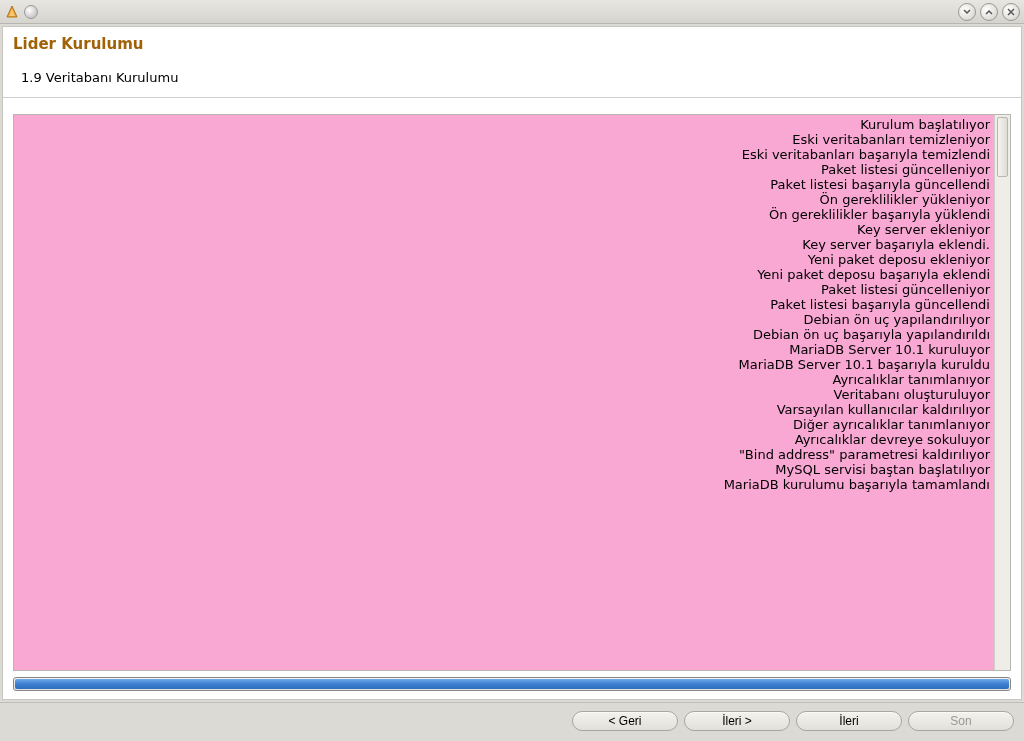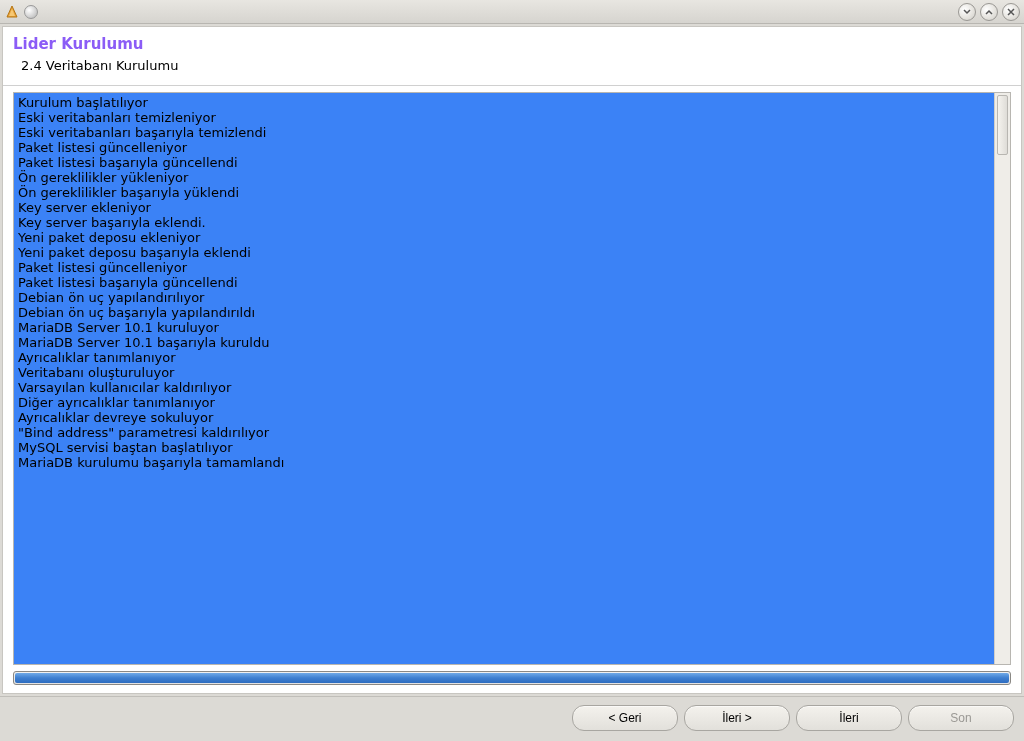--- a/index.html
+++ b/index.html
@@ -54,41 +54,42 @@
   display: flex;
   flex-direction: column;
   border: 1px solid #c8c6c1;
 }
 .header {
   padding: 8px 10px 6px 10px;
 }
 .title {
   font-weight: bold;
   font-size: 15px;
-  color: #8b5cf6;
-  margin-bottom: 5px;
+  color: #a16207;
+  margin-bottom: 17px;
 }
 .subtitle {
   font-size: 13px;
   color: #000;
   padding-left: 8px;
   margin-bottom: 6px;
 }
 .hr {
   border: none;
   border-top: 1px solid #d0d0d0;
   margin: 0;
 }
 .log-area {
   flex: 1;
-  margin: 6px 10px 6px 10px;
+  margin: 16px 10px 6px 10px;
   border: 1px solid #b8b6b1;
-  background: #3b82f6;
-  display: flex;
-  overflow: hidden;
+  background: #f9a8d4;
+  display: flex;
+  overflow: hidden;
+  text-align: right;
 }
 .log-text {
   flex: 1;
   padding: 2px 4px;
   font-size: 13px;
   line-height: 15px;
   color: #000;
   white-space: pre-line;
   overflow: hidden;
 }
@@ -126,21 +127,21 @@
 .footer {
   background: #dcdad5;
   padding: 8px 10px 10px 10px;
   display: flex;
   justify-content: flex-end;
   gap: 6px;
   border-top: 1px solid #c0beb9;
 }
 .btn {
   min-width: 106px;
-  height: 26px;
+  height: 20px;
   background: linear-gradient(to bottom, #f4f2ed 0%, #e2e0db 100%);
   border: 1px solid #a8a6a1;
   border-radius: 12px;
   font-size: 12px;
   color: #000;
   cursor: pointer;
   box-shadow: inset 0 1px 0 rgba(255,255,255,0.6);
 }
 .btn:disabled {
   color: #9a9894;
@@ -176,21 +177,21 @@
       <svg viewBox="0 0 10 10">
           <path d="M2 2 L8 8 M8 2 L2 8" stroke="#555" stroke-width="1.5"></path>
         </svg>
     </div>
   </div>
 </div>
 
 <div class="content">
   <div class="header">
     <div class="title">Lider Kurulumu</div>
-    <div class="subtitle">2.4 Veritabanı Kurulumu</div>
+    <div class="subtitle">1.9 Veritabanı Kurulumu</div>
   </div>
   <hr class="hr">
 
   <div class="log-area">
     <div class="log-text" id="log-text">Kurulum başlatılıyor
 Eski veritabanları temizleniyor
 Eski veritabanları başarıyla temizlendi
 Paket listesi güncelleniyor
 Paket listesi başarıyla güncellendi
 Ön gereklilikler yükleniyor

